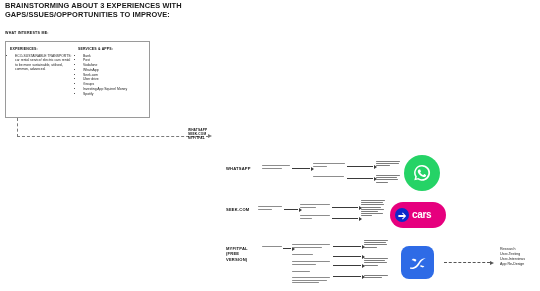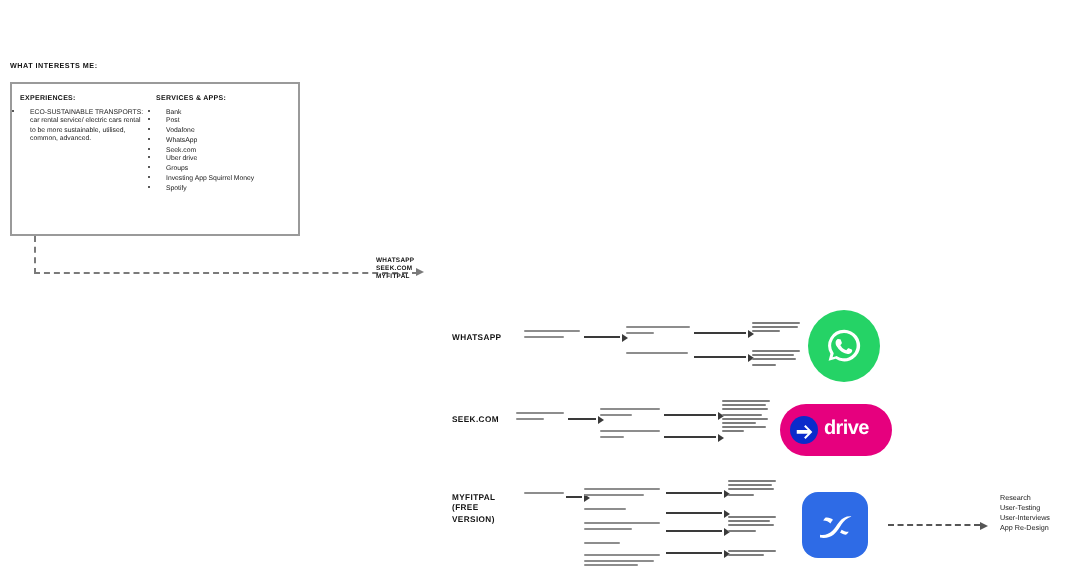--- a/index.html
+++ b/index.html
@@ -129,20 +129,21 @@
   .outcomes{
     position:absolute;left:500px;top:247px;
     font-size:3.6px;line-height:5.1px;color:#1a1a1a;
   }
 </style>
 </head>
 <body>
 
 <div class="canvas">
 
+  <div class="main-title">BRAINSTORMING ABOUT 3 EXPERIENCES WITH GAPS/SSUES/OPPORTUNITIES TO IMPROVE:</div>
   <div class="sub-title">WHAT INTERESTS ME:</div>
 
   <div class="interests-box">
     <div class="col col-exp">
       <div class="col-head">EXPERIENCES:</div>
       <ul>
         <li>ECO-SUSTAINABLE TRANSPORTS: car rental service/ electric cars rental to be more sustainable, utilised, common, advanced.</li>
       </ul>
     </div>
     <div class="col col-svc">
@@ -234,21 +235,21 @@
     <div class="ln" style="width:90%"></div>
     <div class="ln" style="width:45%"></div>
   </div>
 
   <div class="logo-seek">
     <span class="seek-dot">
       <svg width="11" height="11" viewBox="0 0 24 24" aria-hidden="true">
         <path fill="#ffffff" d="M3 11h12l-4-4 1.6-1.6L20 13l-7.4 7.6L11 19l4-4H3z"></path>
       </svg>
     </span>
-    <span class="seek-word">drive</span>
+    <span class="seek-word">cars</span>
   </div>
 
   <div class="row-label" style="left:226px;top:246px;width:34px;">MYFITPAL (free version)</div>
 
   <div class="note" style="left:262px;top:246px;width:20px;">
     <div class="ln" style="width:100%"></div>
   </div>
   <div class="conn" style="left:283px;top:248px;width:8px;"></div>
 
   <div class="note" style="left:292px;top:244px;width:38px;">

